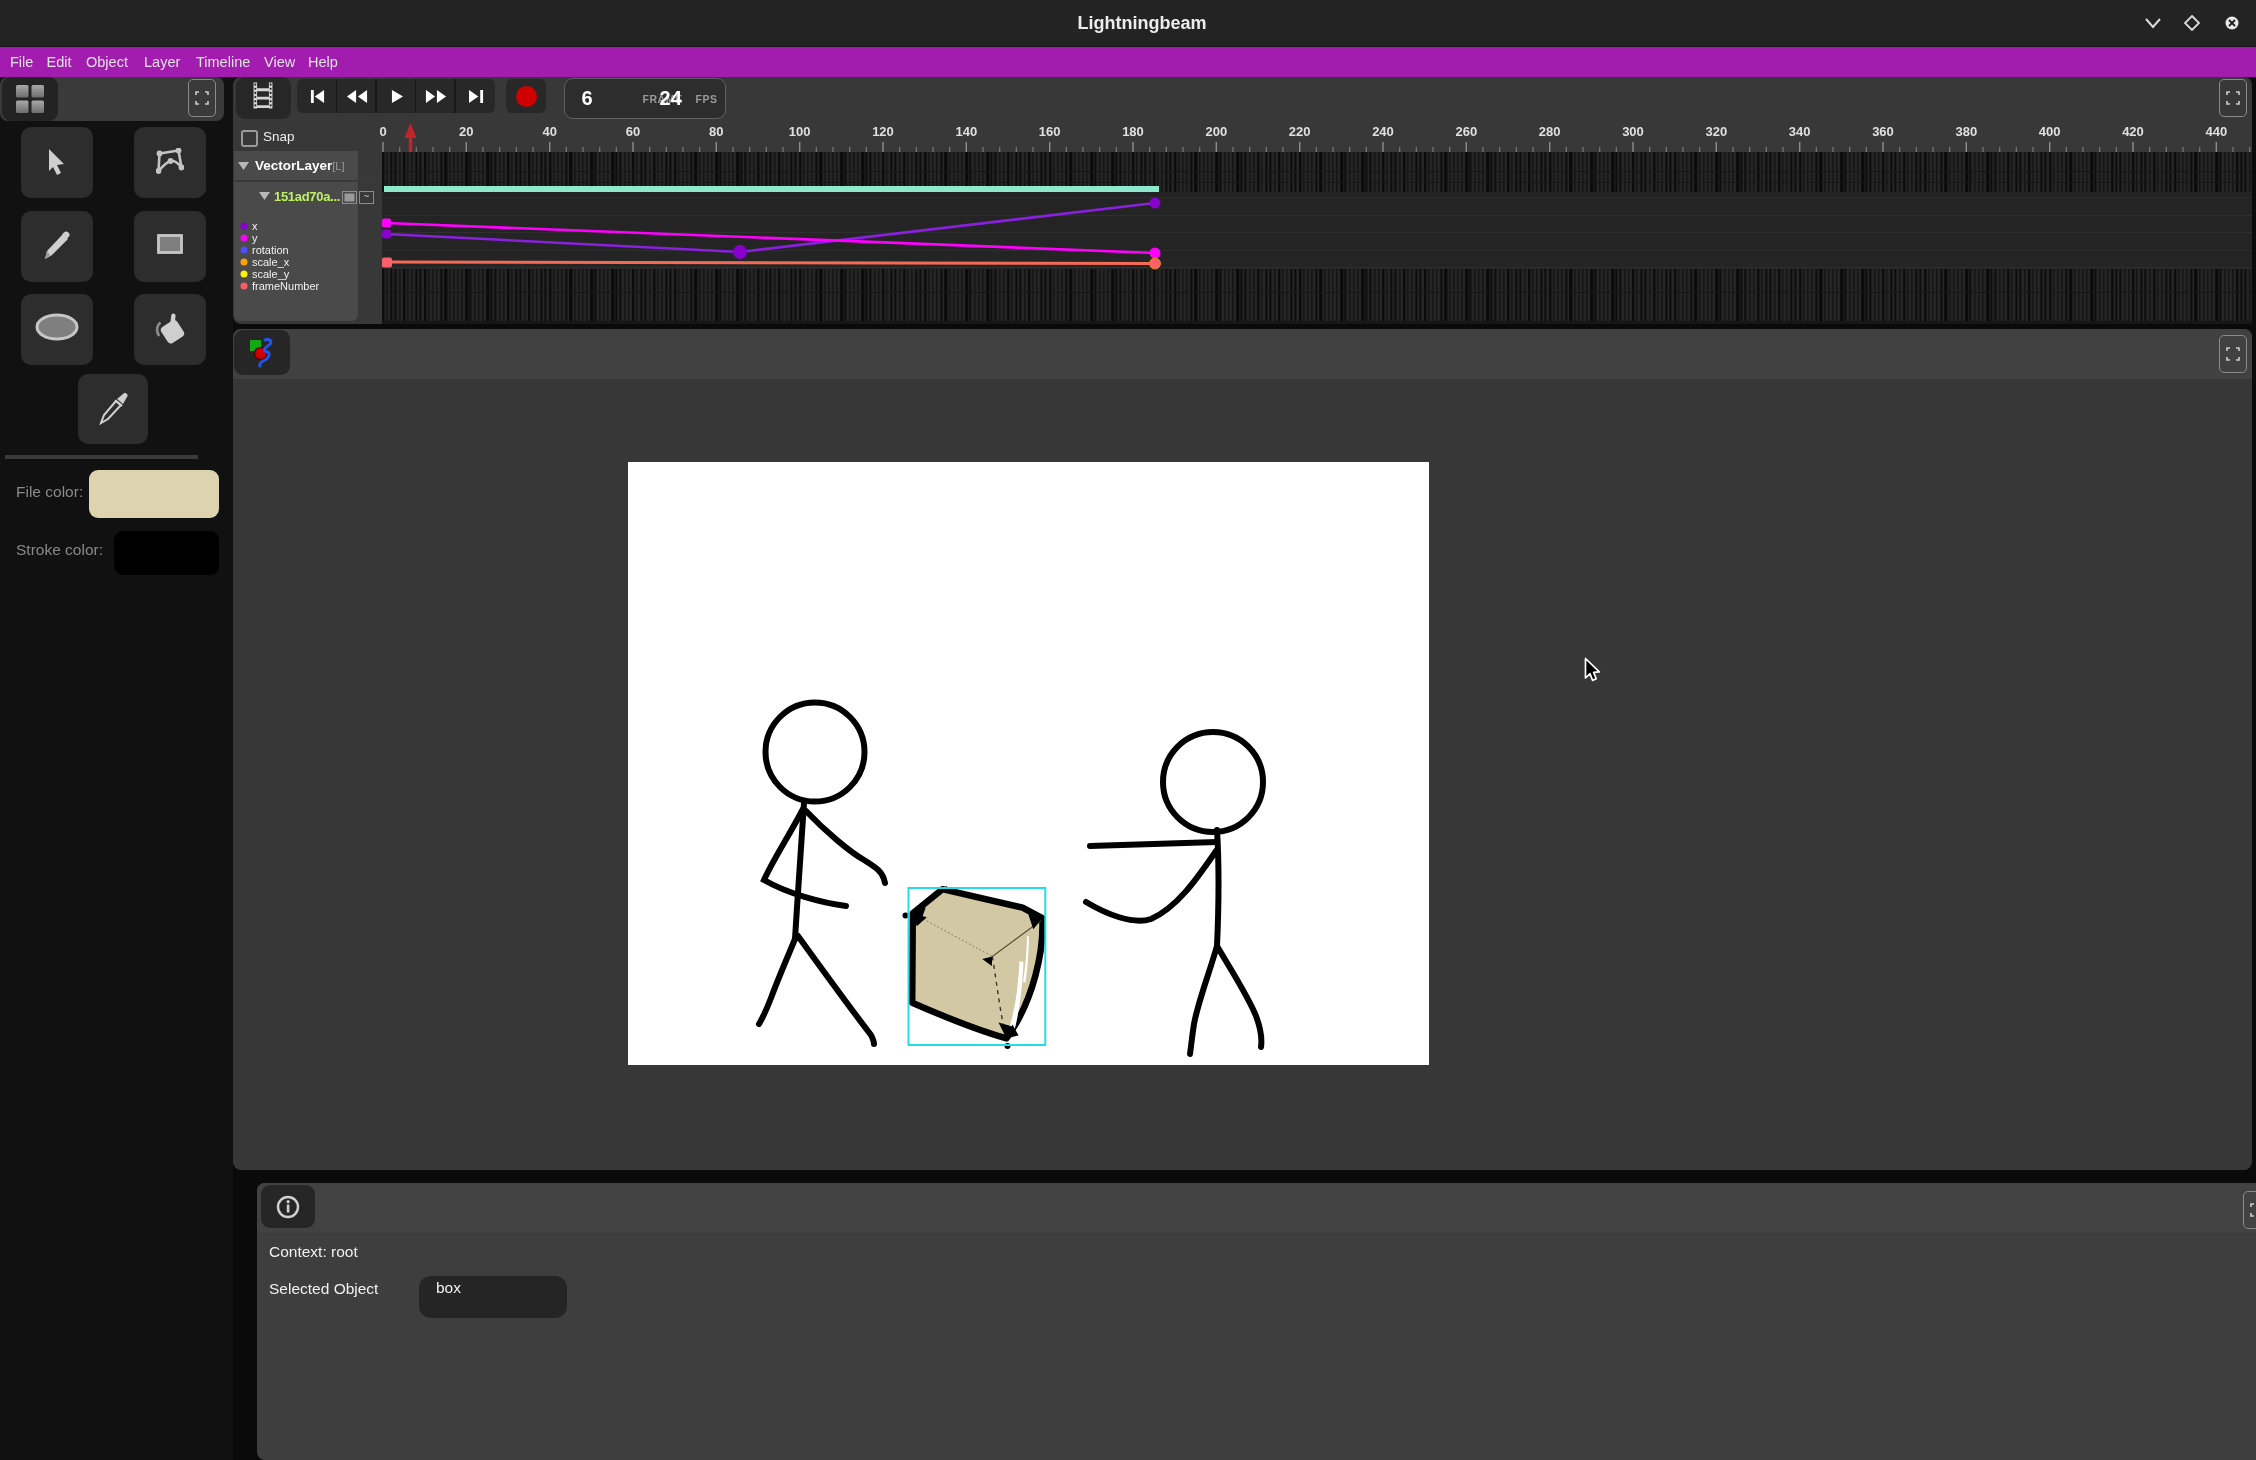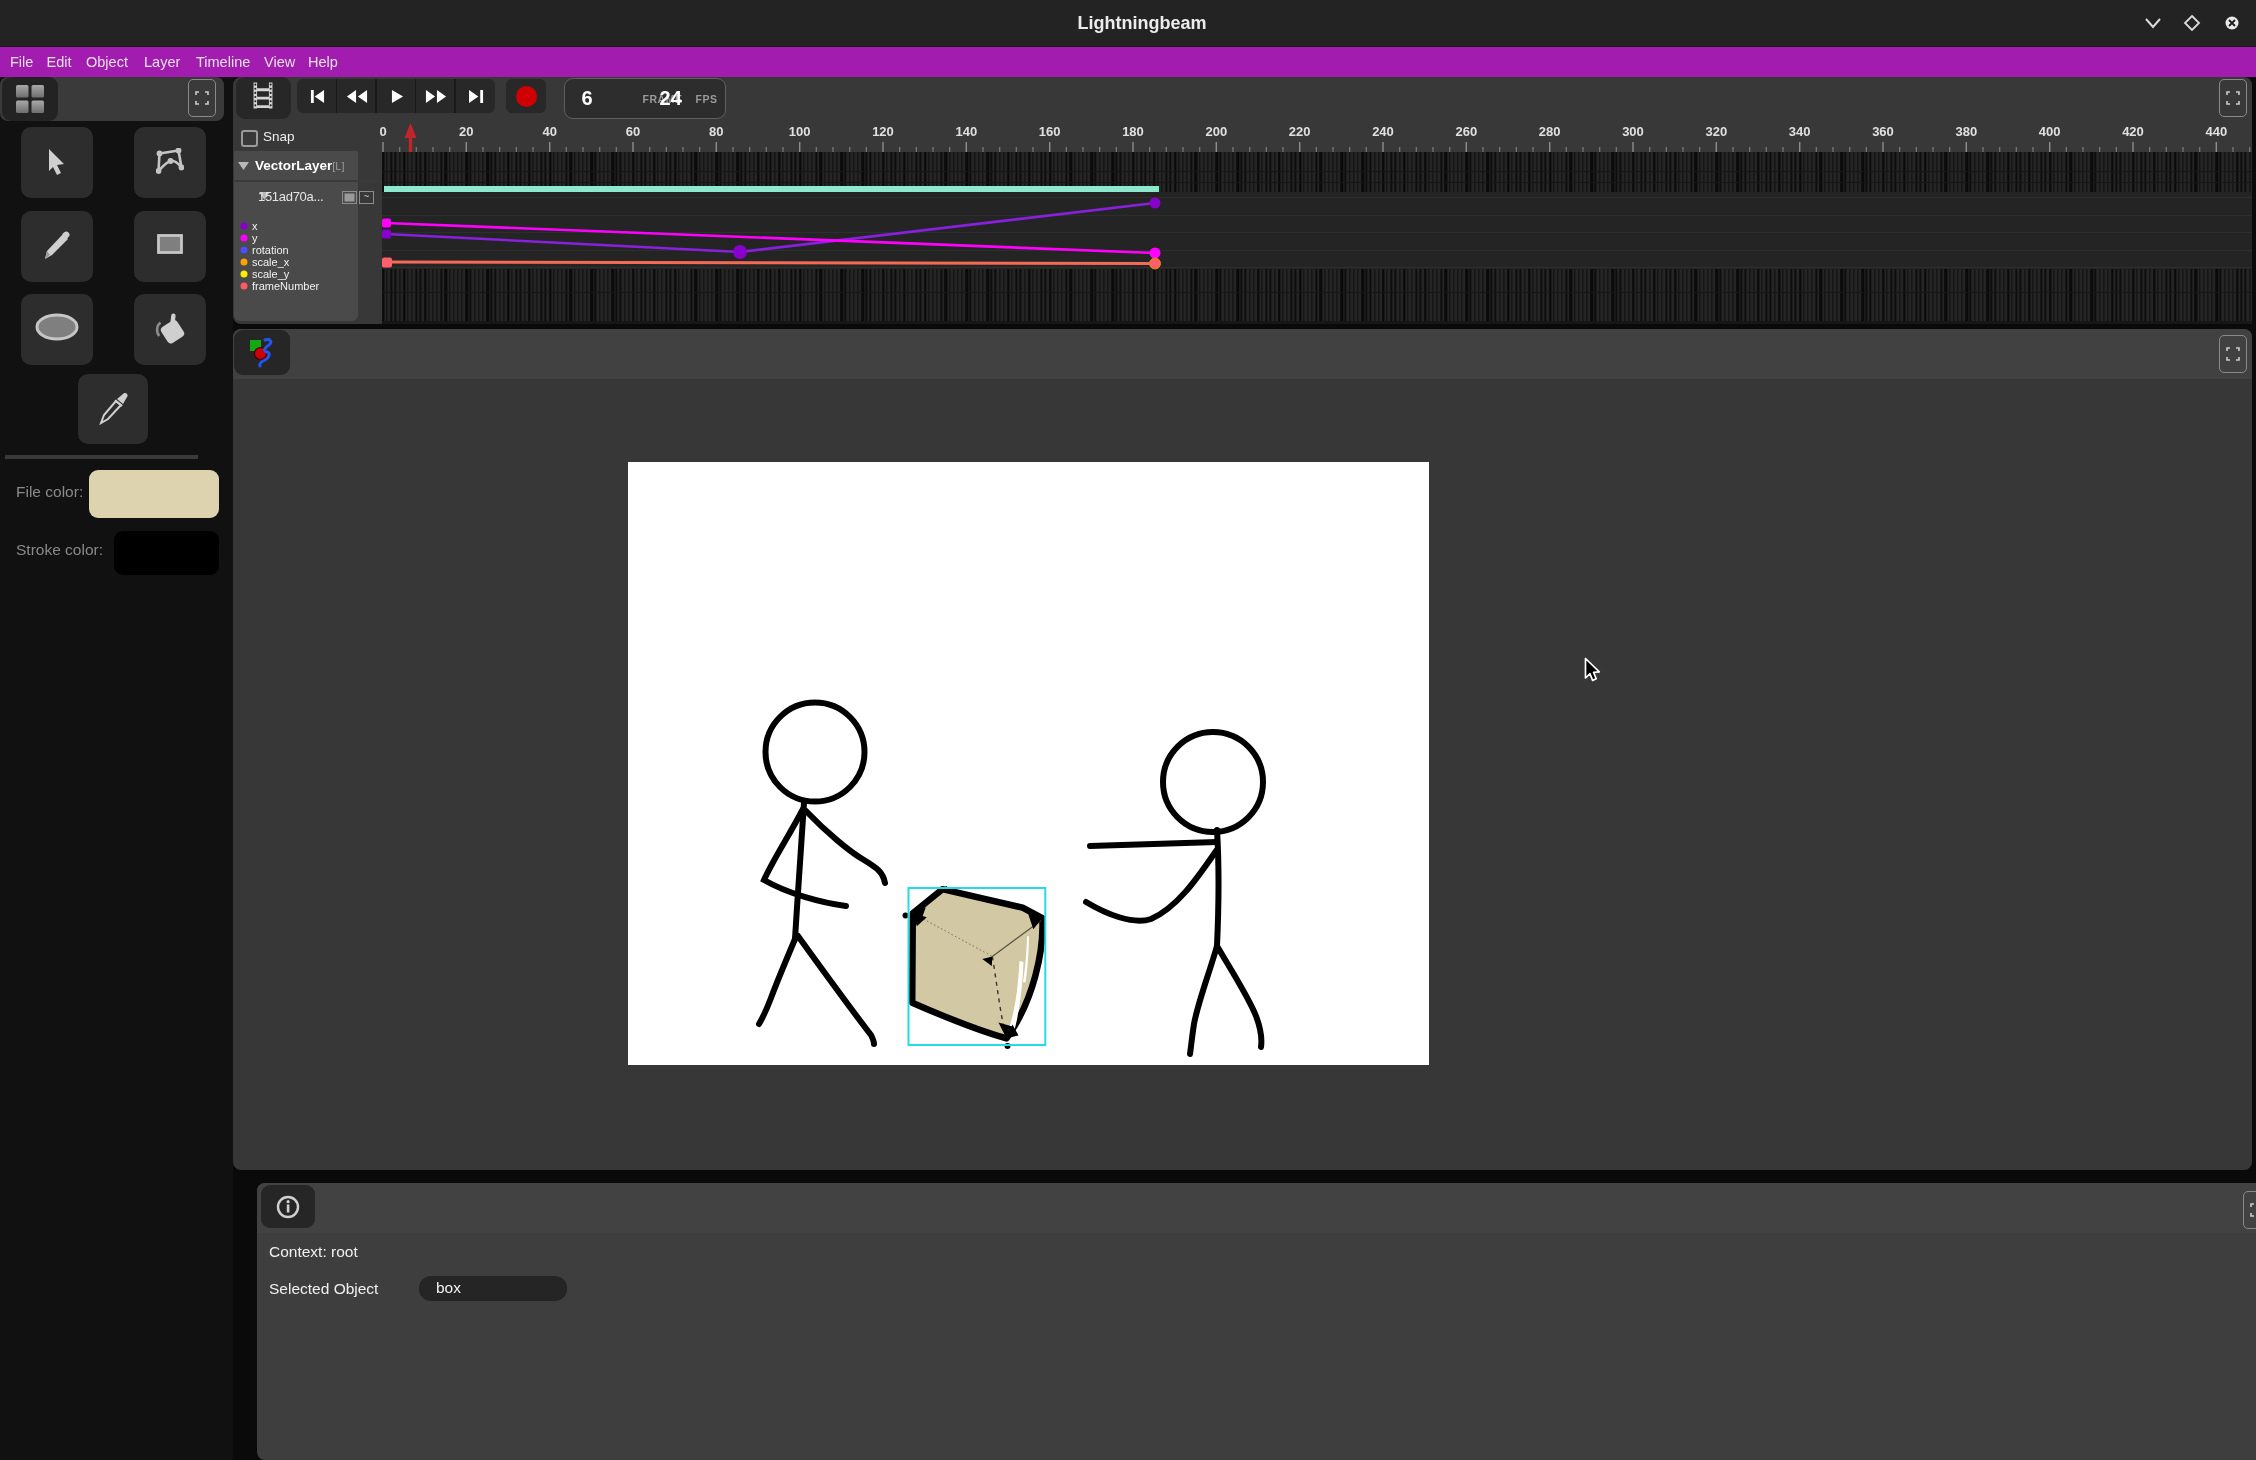--- a/index.html
+++ b/index.html
@@ -350,21 +350,21 @@
 
   <div class="abs" style="left:1px;top:74px;width:124px;height:170px;background:#4a4a4a;border-radius:0 0 6px 6px;">
     <div class="abs" style="left:0;top:29px;width:148px;height:2px;background:#3a3a3a;"></div>
     <svg class="abs" style="left:4px;top:11px;" width="11" height="8" viewBox="0 0 11 8">
         <path d="M0 0 H11 L5.5 8 Z" fill="#b8b8b8"></path>
       </svg>
     <div class="abs" style="left:21px;top:7px;color:#ffffff;font-size:13.5px;font-weight:bold;">VectorLayer<span style="color:#9a9a9a;font-size:11px;font-weight:normal;">[L]</span></div>
     <svg class="abs" style="left:25px;top:41px;" width="11" height="8" viewBox="0 0 11 8">
         <path d="M0 0 H11 L5.5 8 Z" fill="#b8b8b8"></path>
       </svg>
-    <div class="abs" style="left:24px;top:37.5px;color:#e5e5e5;font-size:13px;font-weight:normal;letter-spacing:-0.3px;">151ad70a...</div>
+    <div class="abs" style="left:40px;top:37.5px;color:#bef264;font-size:13px;font-weight:bold;letter-spacing:-0.3px;">151ad70a...</div>
     <div class="abs" style="left:108px;top:40px;width:15px;height:13px;border:1.5px solid #8c8c8c;background:#9a9a9a;box-shadow:inset 0 0 0 1.5px #4a4a4a;"></div>
     <div class="abs" style="left:125px;top:40px;width:15px;height:13px;border:1.5px solid #8c8c8c;color:#c0c0c0;font-size:10px;line-height:10px;text-align:center;">~</div>
     <div class="abs" style="left:6px;top:148px;"></div>
     <svg class="abs" style="left:0;top:66px;" width="148" height="100" viewBox="0 0 148 100">
       <g font-size="11" fill="#f0f0f0" font-family="Liberation Sans">
         <circle cx="10" cy="9" r="3.5" fill="#8800cc"></circle>
           <text x="18" y="13">x</text>
         <circle cx="10" cy="21" r="3.5" fill="#ff00ff"></circle>
           <text x="18" y="25">y</text>
         <circle cx="10" cy="33" r="3.5" fill="#4d4dff"></circle>
@@ -449,16 +449,16 @@
       <circle cx="12.1" cy="6.7" r="1.6" fill="#d0d0d0"></circle>
     </svg>
   </div>
   <div class="obtn" style="left:1986px;top:8px;width:28px;height:38px;">
     <svg width="14" height="14" viewBox="0 0 14 14">
         <path d="M1 4 V1 H4 M10 1 H13 V4 M13 10 V13 H10 M4 13 H1 V10" stroke="#cccccc" stroke-width="1.6" fill="none"></path>
       </svg>
   </div>
   <div class="abs" style="left:12px;top:60px;color:#f0f0f0;font-size:15.5px;">Context: root</div>
   <div class="abs" style="left:12px;top:97px;color:#f0f0f0;font-size:15.5px;">Selected Object</div>
-  <div class="abs" style="left:162px;top:93px;width:148px;height:25px;background:#252525;border-radius:12px;">
+  <div class="abs" style="left:162px;top:93px;width:148px;height:42px;background:#252525;border-radius:12px;">
     <div class="abs" style="left:17px;top:3px;color:#f2f2f2;font-size:15.5px;">box</div>
   </div>
 </div>
 
 </body></html>

